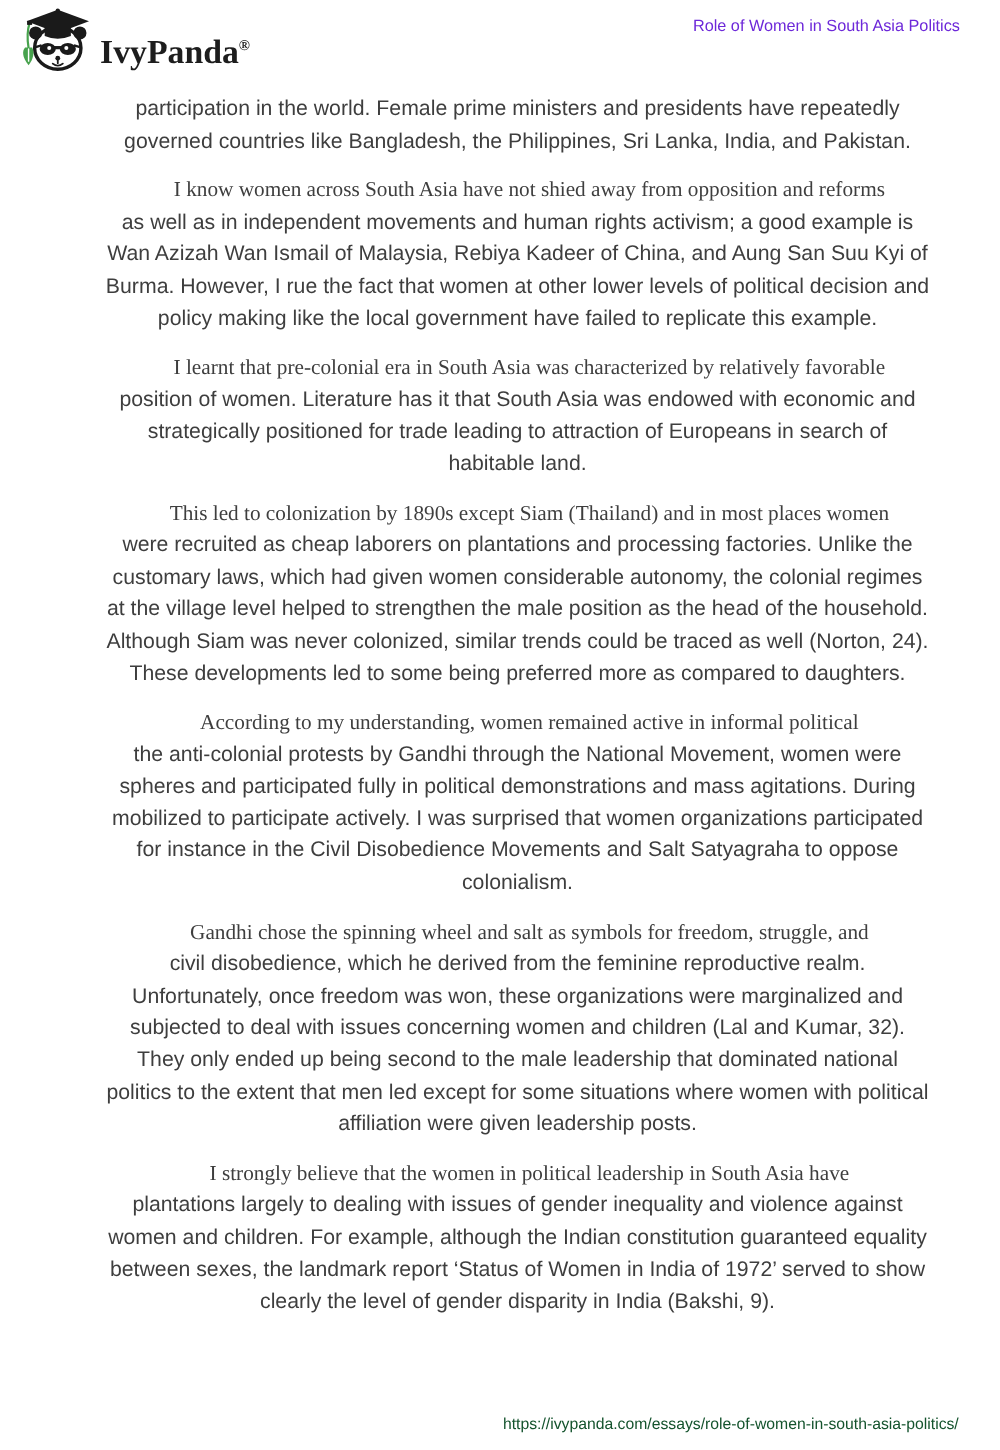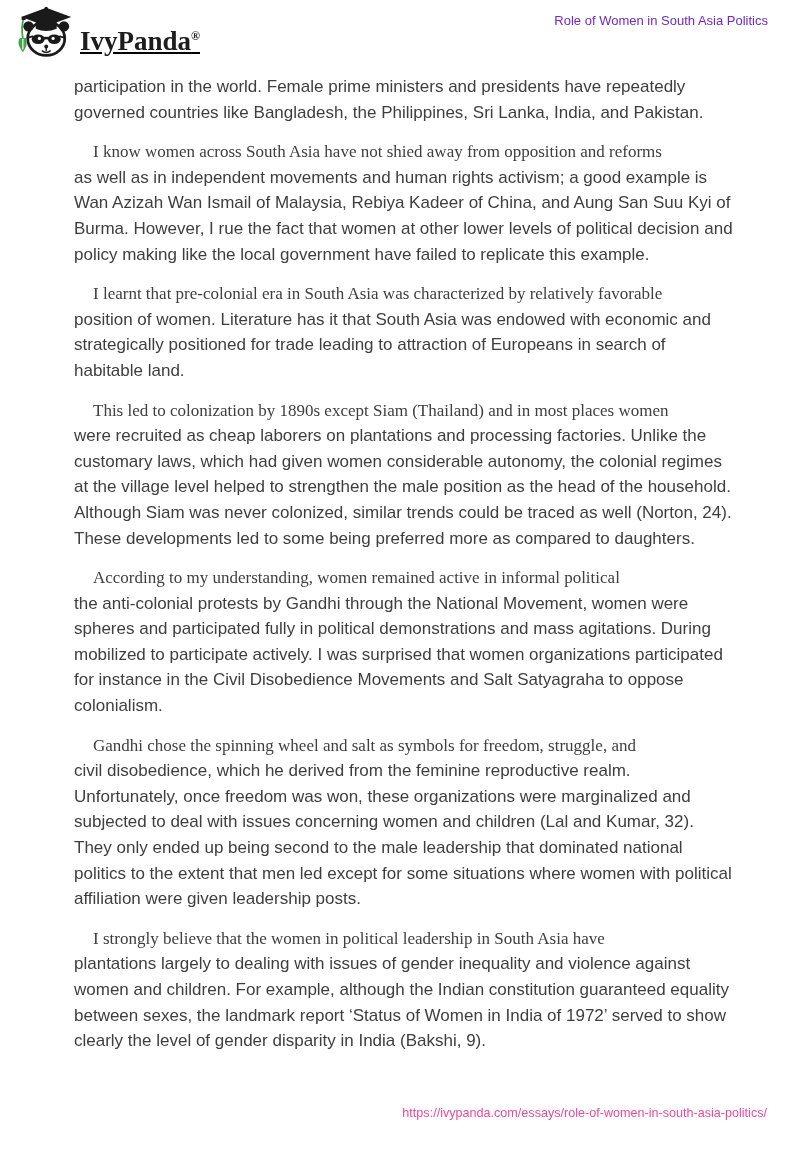--- a/index.html
+++ b/index.html
@@ -16,21 +16,20 @@
     overflow: hidden;
   }
 
   
   .brand {
     position: absolute;
     left: 14px;
     top: 6px;
     display: flex;
     align-items: flex-start;
-    text-decoration: underline;
   }
   .brand svg {
     width: 58px;
     height: 52px;
     display: block;
   }
   .brand-name {
     font-family: "Liberation Serif", serif;
     font-weight: 700;
     font-size: 27px;
@@ -59,36 +58,37 @@
     position: absolute;
     left: 74px;
     top: 74px;
     width: 680px;
     color: #3e3e3e;
     font-size: 17px;
     line-height: 25.6px;
   }
   .para {
     margin: 0 0 14px 0;
+    text-align: center;
   }
   .para .line {
     white-space: nowrap;
   }
   .para:not(.no-indent) .line:first-child {
     text-indent: 19px;
     font-family: Liberation Serif, serif;
   }
 
   
   .footer-url {
     position: absolute;
-    top: 1106px;
+    top: 1132px;
     right: 33px;
     font-size: 12.6px;
-    color: #ec4899;
+    color: #14532d;
     white-space: nowrap;
   }
 </style>
 </head>
 <body>
 
 <div class="page">
 
   <header>
     <div class="brand">

